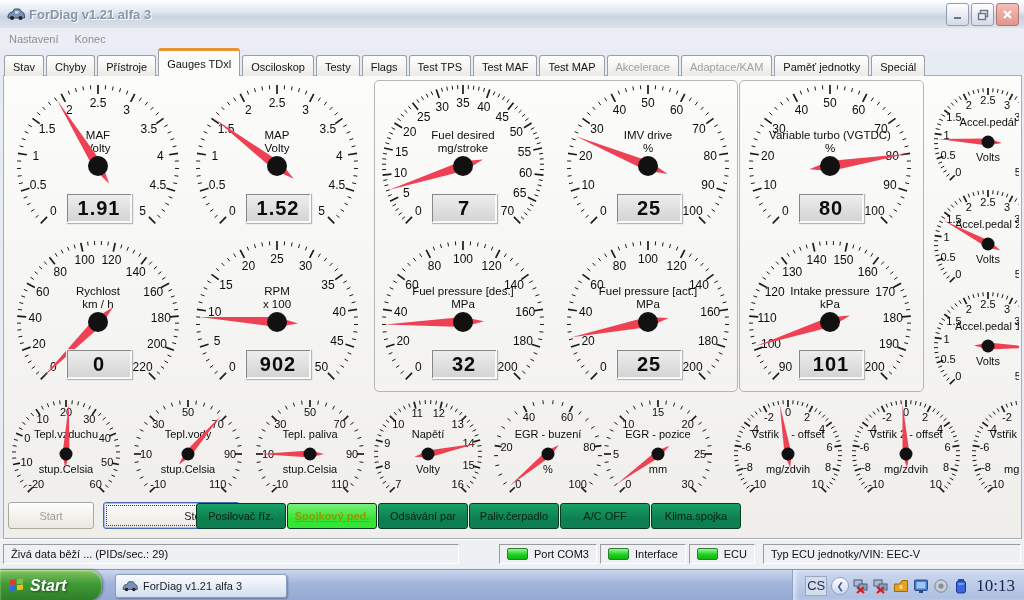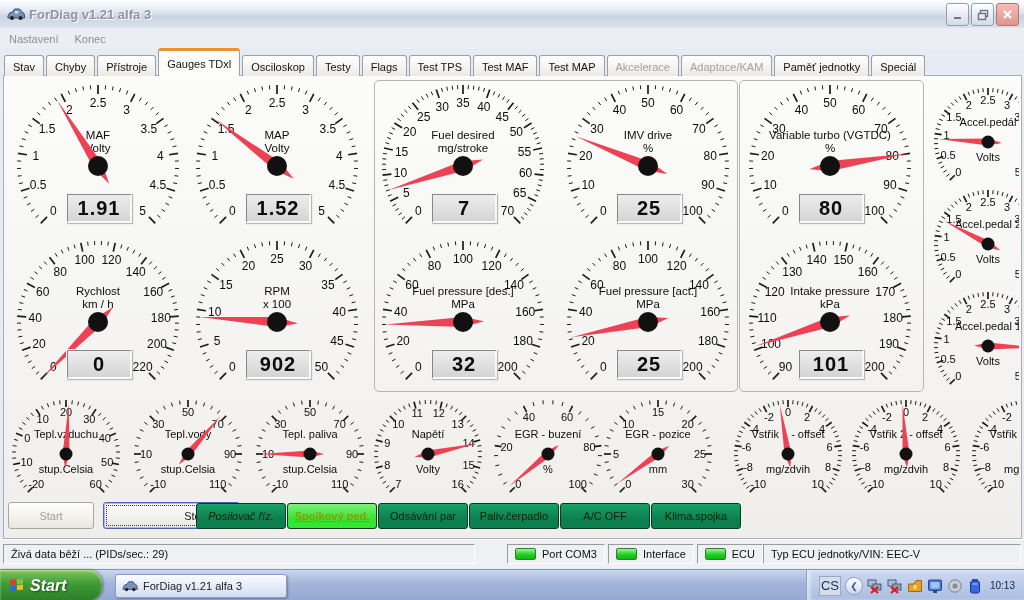--- a/index.html
+++ b/index.html
@@ -38,21 +38,21 @@
   
   .ctl{position:absolute;top:502px;height:25px;border-radius:3px;font-size:11px;
     display:flex;align-items:center;justify-content:center;z-index:5;}
   .btn{background:linear-gradient(#fefefe,#e9e7e1);border:1px solid #a9a99b;color:#1a1a1a;}
   .btn.disabled{color:#9d9d95;}
   .btn.default{border:1px solid #4a66b0;box-shadow:inset 0 0 0 1px #a8bce8;outline:1px dotted #3a3a3a;outline-offset:-4px;}
   .relay{top:503px;height:24px;border:1px solid #053a22;color:#05210f;}
   .relay.on{color:#8e9b00;font-weight:bold;}
   
   .statusbar{position:absolute;left:0;top:539px;width:1024px;height:29px;background:#eef0f3;
-    border-top:1px solid #ffffff;display:flex;align-items:center;gap:0;padding:0 3px;font-size:11px;color:#111;box-sizing:border-box;}
+    border-top:1px solid #ffffff;display:flex;align-items:center;gap:8px;padding:0 3px;font-size:11px;color:#111;box-sizing:border-box;}
   .ssec{height:20px;border:1px solid;border-color:#9b9b9b #ffffff #ffffff #9b9b9b;
     display:flex;align-items:center;padding:0 7px;background:#eef0f3;white-space:nowrap;box-sizing:border-box;}
   .ssec.grow{flex:1;}
   .led{width:19px;height:10px;border:1px solid #2e7d2e;border-radius:2px;margin-right:6px;
     background:linear-gradient(#9cf49c,#1ed21e 55%,#12b412);}
   
   .taskbar{position:absolute;left:0;top:569px;width:1024px;height:31px;
     background:linear-gradient(#cbd7ee,#a2b4da 45%,#94a9d3);border-top:1px solid #8196c4;
     display:flex;align-items:center;z-index:6;}
   .startbtn{height:31px;width:102px;border-radius:0 14px 14px 0;
@@ -62,21 +62,21 @@
     color:#fff;font-weight:bold;font-style:italic;font-size:16px;text-shadow:1px 1px 2px #1d4a14;}
   .taskbtn{margin-left:13px;height:24px;width:172px;background:linear-gradient(#fafcff,#d2ddf1);
     border:1px solid #8d9ec0;border-radius:3px;display:flex;align-items:center;gap:5px;
     padding:0 6px;font-size:11px;color:#222;box-shadow:1px 1px 2px rgba(0,0,0,.3);box-sizing:border-box;}
   .tray{margin-left:auto;height:31px;display:flex;align-items:center;gap:4px;padding:0 9px 0 12px;
     background:linear-gradient(#ced9f0,#a9bcdf);border-left:1px solid #8ea2c8;box-shadow:inset 3px 0 4px rgba(255,255,255,.55);}
   .lang{width:20px;height:18px;background:#d3ddee;border:1px solid #9aa8c4;display:flex;
     align-items:center;justify-content:center;font-size:13px;color:#1c2c4c;}
   .chev{width:16px;height:16px;border-radius:50%;background:linear-gradient(#ffffff,#ccd8ee);
     border:1px solid #8fa0c4;display:flex;align-items:center;justify-content:center;font-size:9px;color:#3a5a9c;}
-  .clock{font-size:10px;color:#14244a;margin-left:3px;}
+  .clock{font-size:17px;color:#14244a;margin-left:3px;font-family:Liberation Serif, serif;}
   .ticon{width:16px;height:16px;display:block;}
 </style>
 </head>
 <body>
 
 <div id="app">
 
   <div class="titlebar">
     <svg class="appicon" viewBox="0 0 18 14">
       <path d="M1 9 q1 -4 4.5 -4 l2 -3 h5 l2.5 3 q2.5 .5 2.5 4 v2 h-16.5 z" fill="#7a92b8" stroke="#3c4c68" stroke-width="1"></path>
@@ -1554,21 +1554,21 @@
       <div class="valbox" style="left: 62px; top: 273px;">0</div>
       <div class="valbox" style="left: 241px; top: 273px;">902</div>
       <div class="valbox" style="left: 427px; top: 273px;">32</div>
       <div class="valbox" style="left: 612px; top: 273px;">25</div>
       <div class="valbox" style="left: 794px; top: 273px;">101</div>
     </div>
 
   <div class="ctl btn disabled" style="left:8px;width:84px;">Start</div>
   <div class="ctl btn default" style="left:103px;width:87px;padding-left:48px;">Stop</div>
   <div id="relays">
-      <div class="ctl relay" style="left: 196px; width: 88px; background: linear-gradient(rgb(23, 162, 102), rgb(14, 128, 80) 60%); font-style: italic;">Posilovač říz.</div>
+      <div class="ctl relay" style="left: 196px; width: 88px; background: linear-gradient(rgb(23, 162, 102), rgb(14, 128, 80) 60%);">Posilovač říz.</div>
       <div class="ctl relay on" style="left: 287px; width: 88px; background: linear-gradient(rgb(123, 240, 123), rgb(53, 229, 53) 60%); text-decoration: underline;">Spojkový ped.</div>
       <div class="ctl relay" style="left: 378px; width: 88px; background: linear-gradient(rgb(23, 162, 102), rgb(14, 128, 80) 60%);">Odsávání par</div>
       <div class="ctl relay" style="left: 469px; width: 88px; background: linear-gradient(rgb(23, 162, 102), rgb(14, 128, 80) 60%);">Paliv.čerpadlo</div>
       <div class="ctl relay" style="left: 560px; width: 88px; background: linear-gradient(rgb(23, 162, 102), rgb(14, 128, 80) 60%);">A/C OFF</div>
       <div class="ctl relay" style="left: 651px; width: 88px; background: linear-gradient(rgb(23, 162, 102), rgb(14, 128, 80) 60%);">Klima.spojka</div>
     </div>
 
   <div class="statusbar">
     <div class="ssec grow">
       <span>Živá data běží ... (PIDs/sec.: 29)</span>

